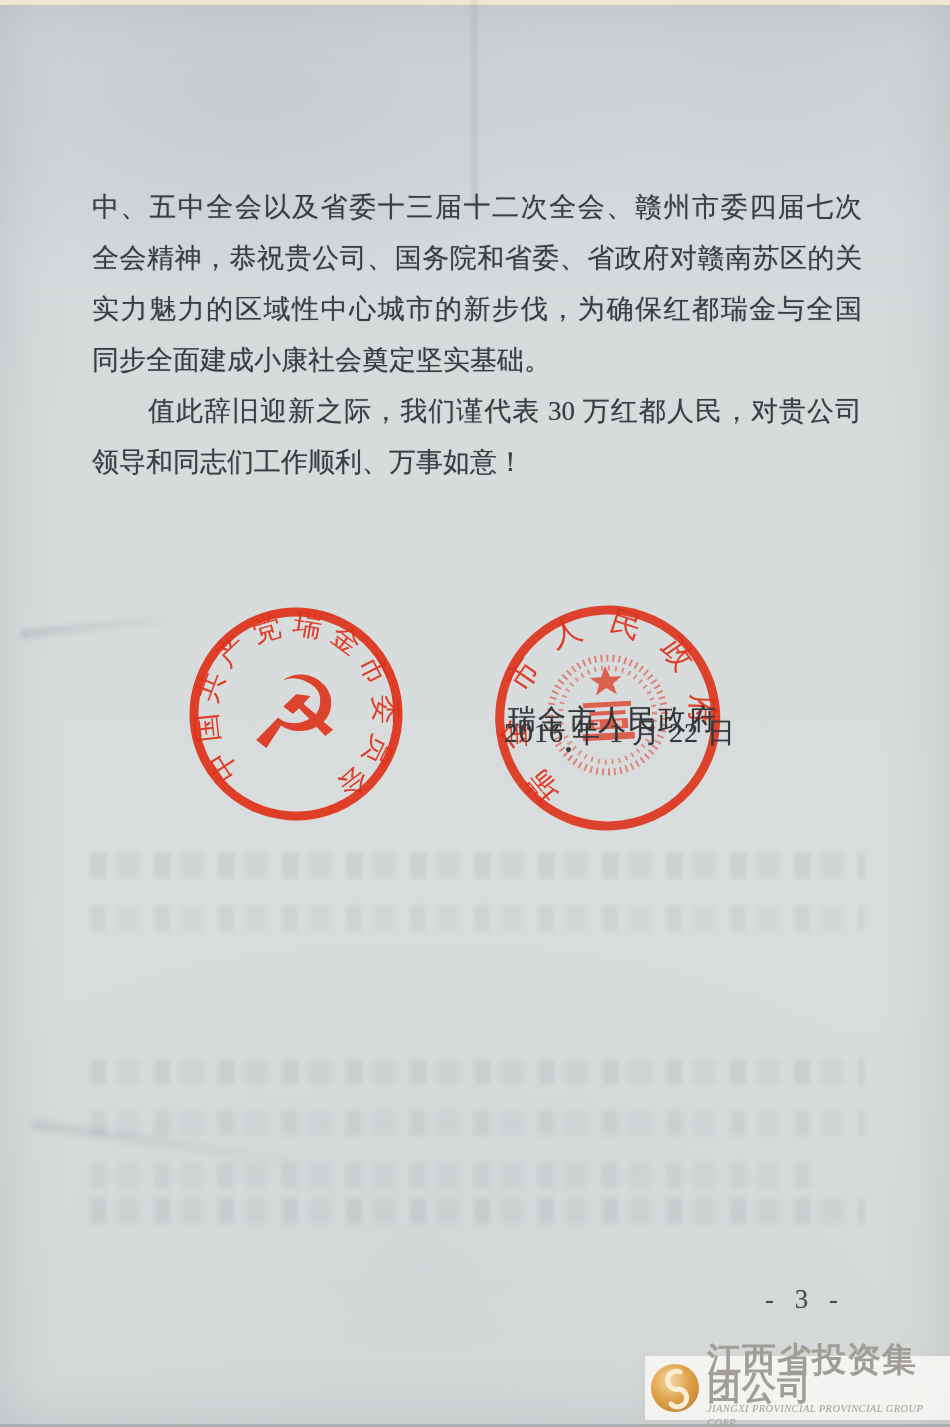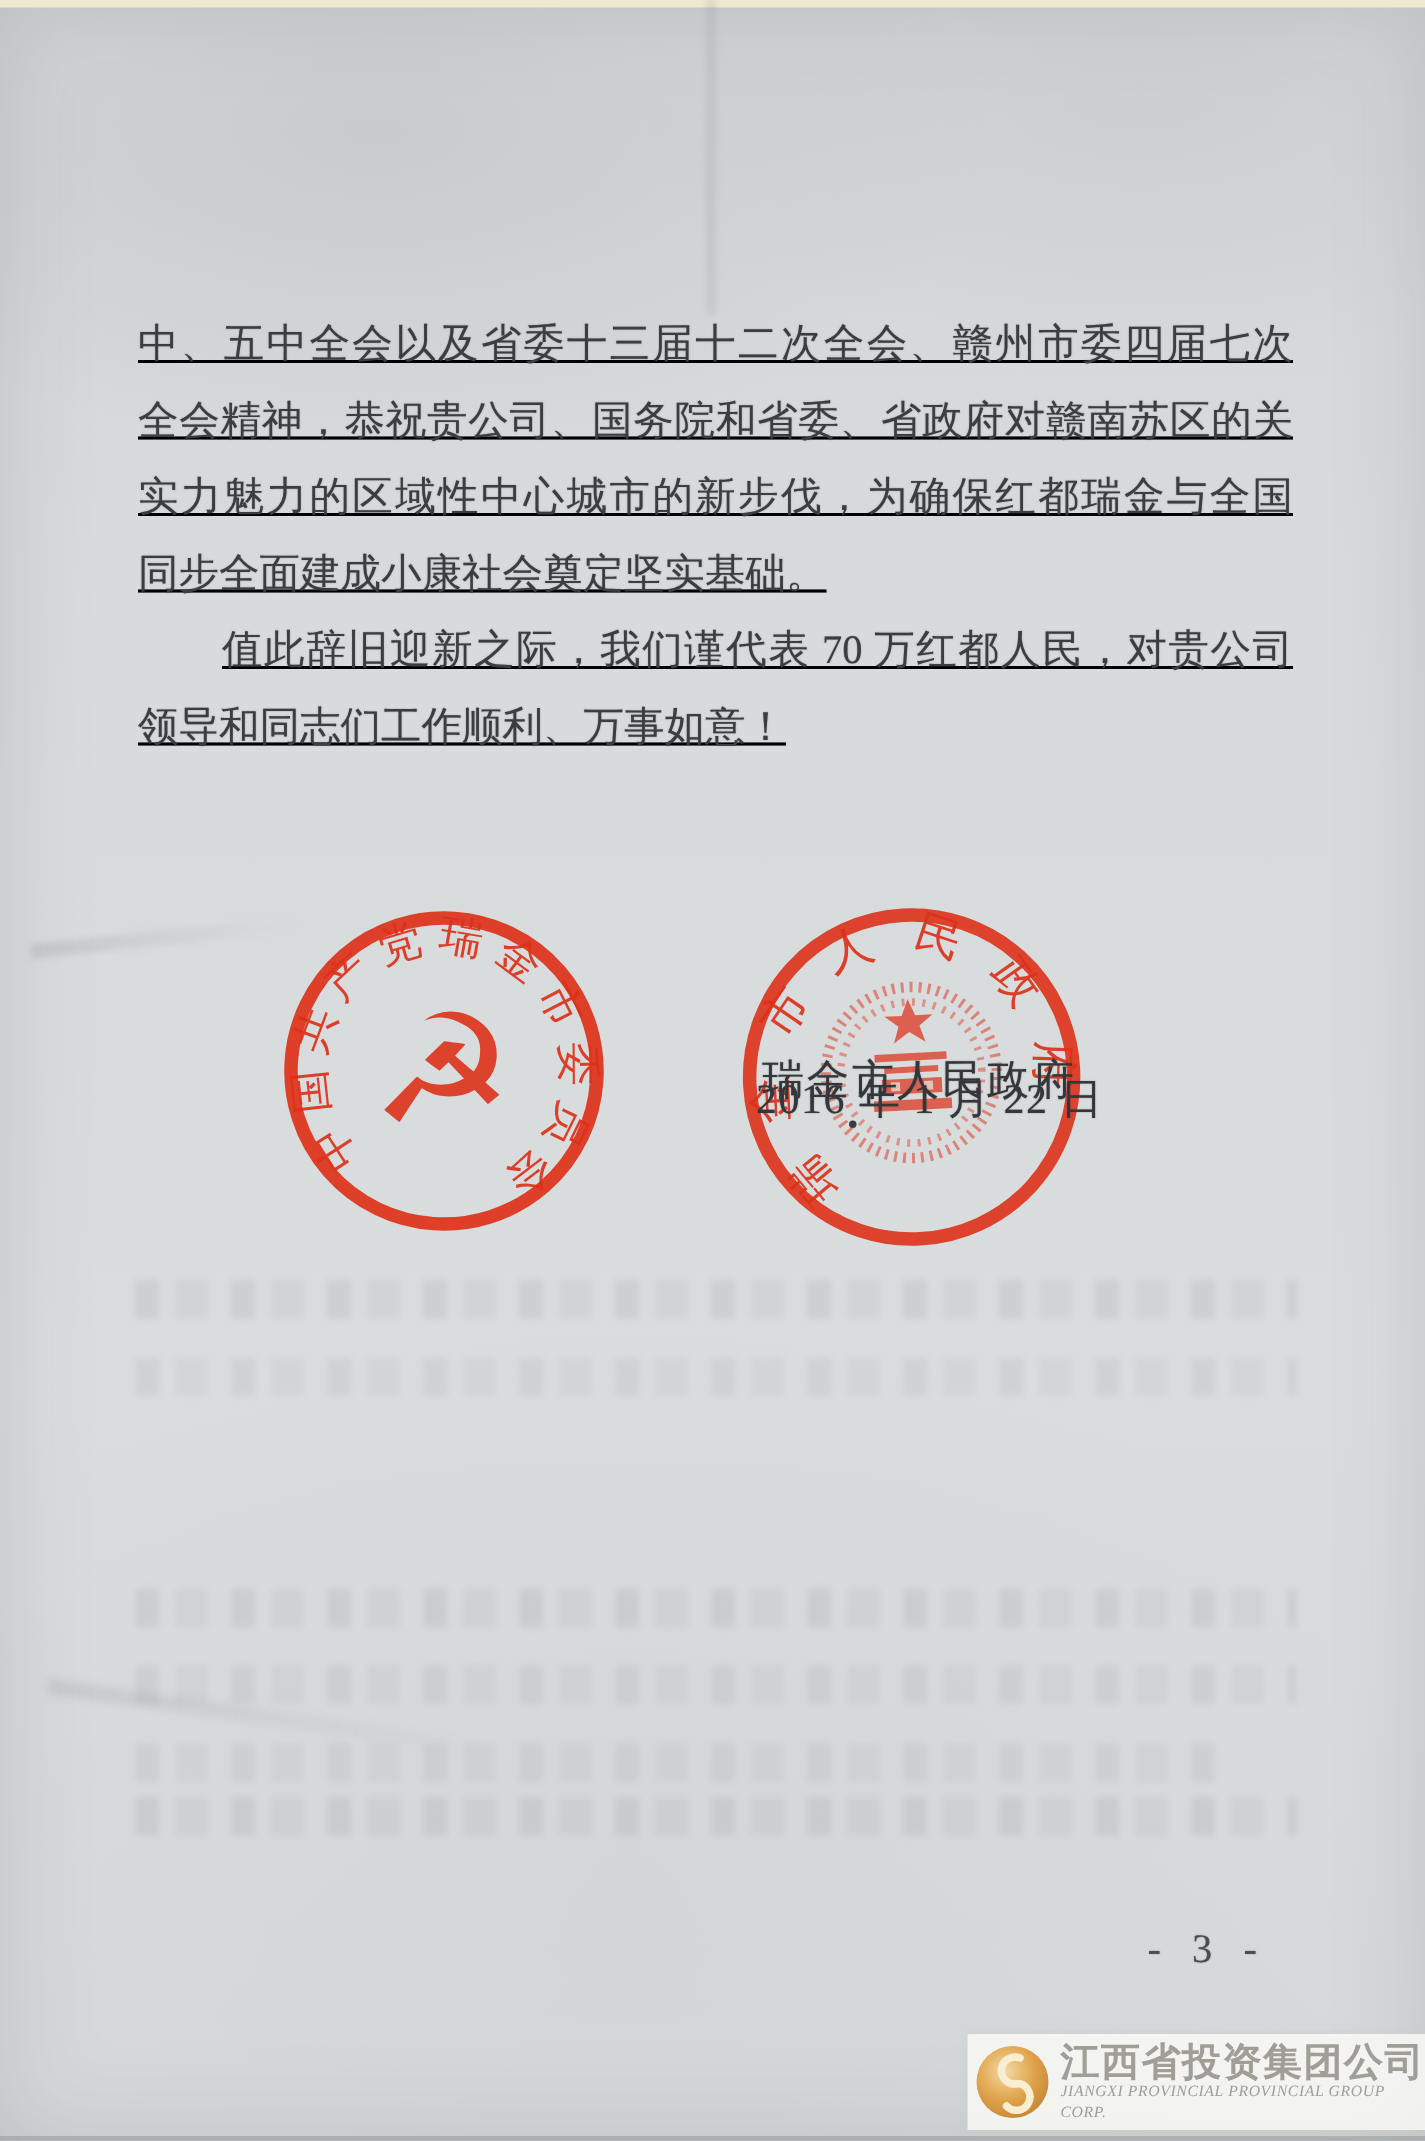--- a/index.html
+++ b/index.html
@@ -13,21 +13,21 @@
     font-family:"Liberation Serif","DejaVu Serif",serif;
     box-shadow: inset 0 0 60px rgba(120,126,130,.25);
   }
   .edge-top{position:absolute;left:0;top:0;width:950px;height:5px;background:#efe7cf;}
   .edge-bottom{position:absolute;left:0;bottom:0;width:950px;height:3px;background:rgba(120,124,126,.35);}
   .crease{position:absolute;pointer-events:none;}
   .crease.c1{left:470px;top:0;width:8px;height:210px;background:linear-gradient(90deg,rgba(150,156,160,0),rgba(150,156,160,.35),rgba(150,156,160,0));filter:blur(2px);}
   .crease.c2{left:20px;top:620px;width:180px;height:10px;background:linear-gradient(90deg,rgba(150,156,160,.3),rgba(150,156,160,0));transform:rotate(-6deg);filter:blur(2px);}
   .crease.c3{left:30px;top:1140px;width:300px;height:10px;background:linear-gradient(90deg,rgba(150,156,160,.28),rgba(150,156,160,0));transform:rotate(8deg);filter:blur(3px);}
 
-  .body-text{position:absolute;left:92px;top:204px;width:770px;text-decoration:underline;}
+  .body-text{position:absolute;left:92px;top:182px;width:770px;}
   .tline{
     width:770px;height:51px;line-height:51px;font-size:27px;color:#3b3e41;
     text-shadow:0 0 1px rgba(70,74,78,.55);
     white-space:nowrap;
   }
   .tline.full{text-align:justify;text-align-last:justify;white-space:normal;height:51px;overflow:hidden;}
   .tline.indent{padding-left:56px;width:714px;}
   .tline.short{text-align:left;}
 
   
@@ -55,42 +55,42 @@
     letter-spacing:7px;text-shadow:0 0 1px rgba(70,74,78,.5);
   }
 
   .wmark{
     position:absolute;left:645px;top:1356px;width:305px;height:64px;
     background:rgba(250,250,247,.82);display:flex;align-items:center;z-index:7;
     box-shadow:0 0 6px rgba(200,200,195,.5);
   }
   .wmark .logo{margin-left:4px;flex:0 0 auto;}
   .wmark .wtext{margin-left:6px;display:flex;flex-direction:column;}
-  .wm-cn{font-size:26px;font-weight:bold;color:#a19e97;letter-spacing:1px;line-height:28px;
-         font-family:Liberation Sans, sans-serif;}
+  .wm-cn{font-size:34px;font-weight:bold;color:#a19e97;letter-spacing:1px;line-height:28px;
+         font-family:Liberation Serif, serif;}
   .wm-en{font-size:10.5px;font-style:italic;color:#a19e97;letter-spacing:.4px;line-height:14px;
          font-family:"Liberation Serif","DejaVu Serif",serif;}
 </style>
 </head>
 <body>
 
 <div id="page">
 
   <div class="edge-top"></div>
   <div class="edge-bottom"></div>
   <div class="crease c1"></div>
   <div class="crease c2"></div>
   <div class="crease c3"></div>
 
   <div class="body-text">
     <div class="tline full">中、五中全会以及省委十三届十二次全会、赣州市委四届七次</div>
     <div class="tline full">全会精神，恭祝贵公司、国务院和省委、省政府对赣南苏区的关</div>
     <div class="tline full">实力魅力的区域性中心城市的新步伐，为确保红都瑞金与全国</div>
     <div class="tline short">同步全面建成小康社会奠定坚实基础。</div>
-    <div class="tline full indent">值此辞旧迎新之际，我们谨代表 70 万红都人民，对贵公司</div>
+    <div class="tline full indent">值此辞旧迎新之际，我们谨代表 30 万红都人民，对贵公司</div>
     <div class="tline short">领导和同志们工作顺利、万事如意！</div>
   </div>
 
   <div class="ghost" style="top:853px;width:775px;"></div>
   <div class="ghost" style="top:905px;width:775px;opacity:.24;"></div>
   <div class="ghost" style="top:1059px;width:775px;"></div>
   <div class="ghost" style="top:1110px;width:775px;opacity:.26;"></div>
   <div class="ghost" style="top:1162px;width:720px;opacity:.24;"></div>
   <div class="ghost" style="top:1198px;width:775px;"></div>
 

